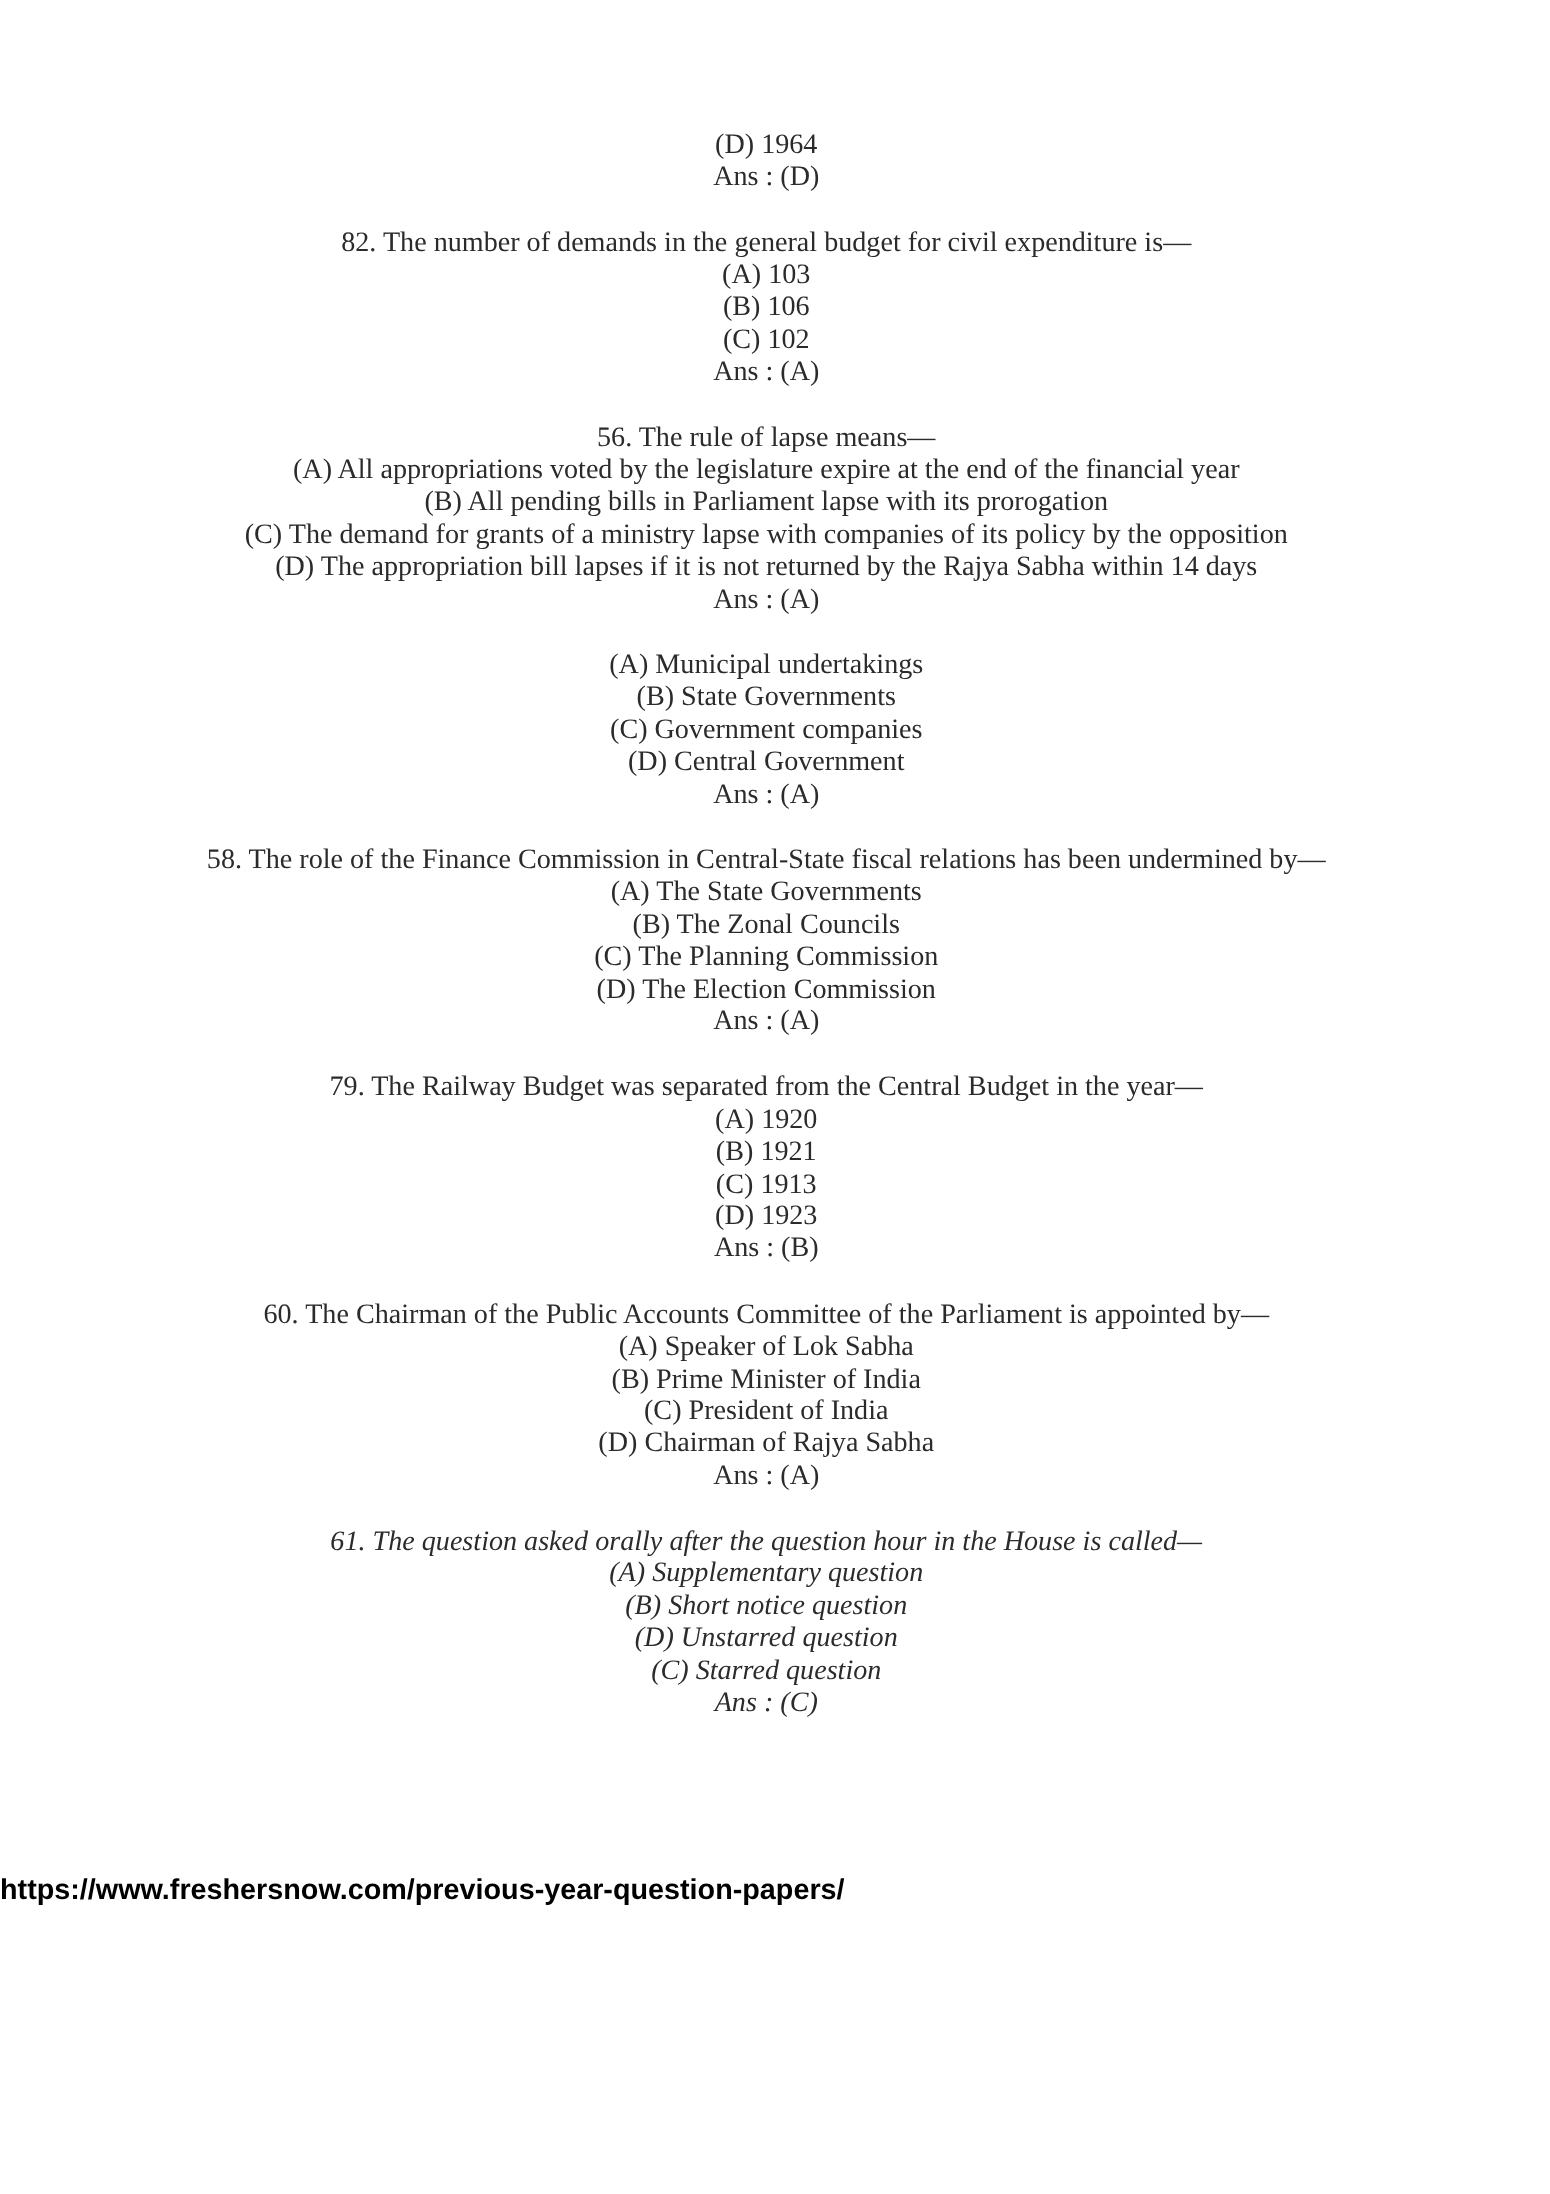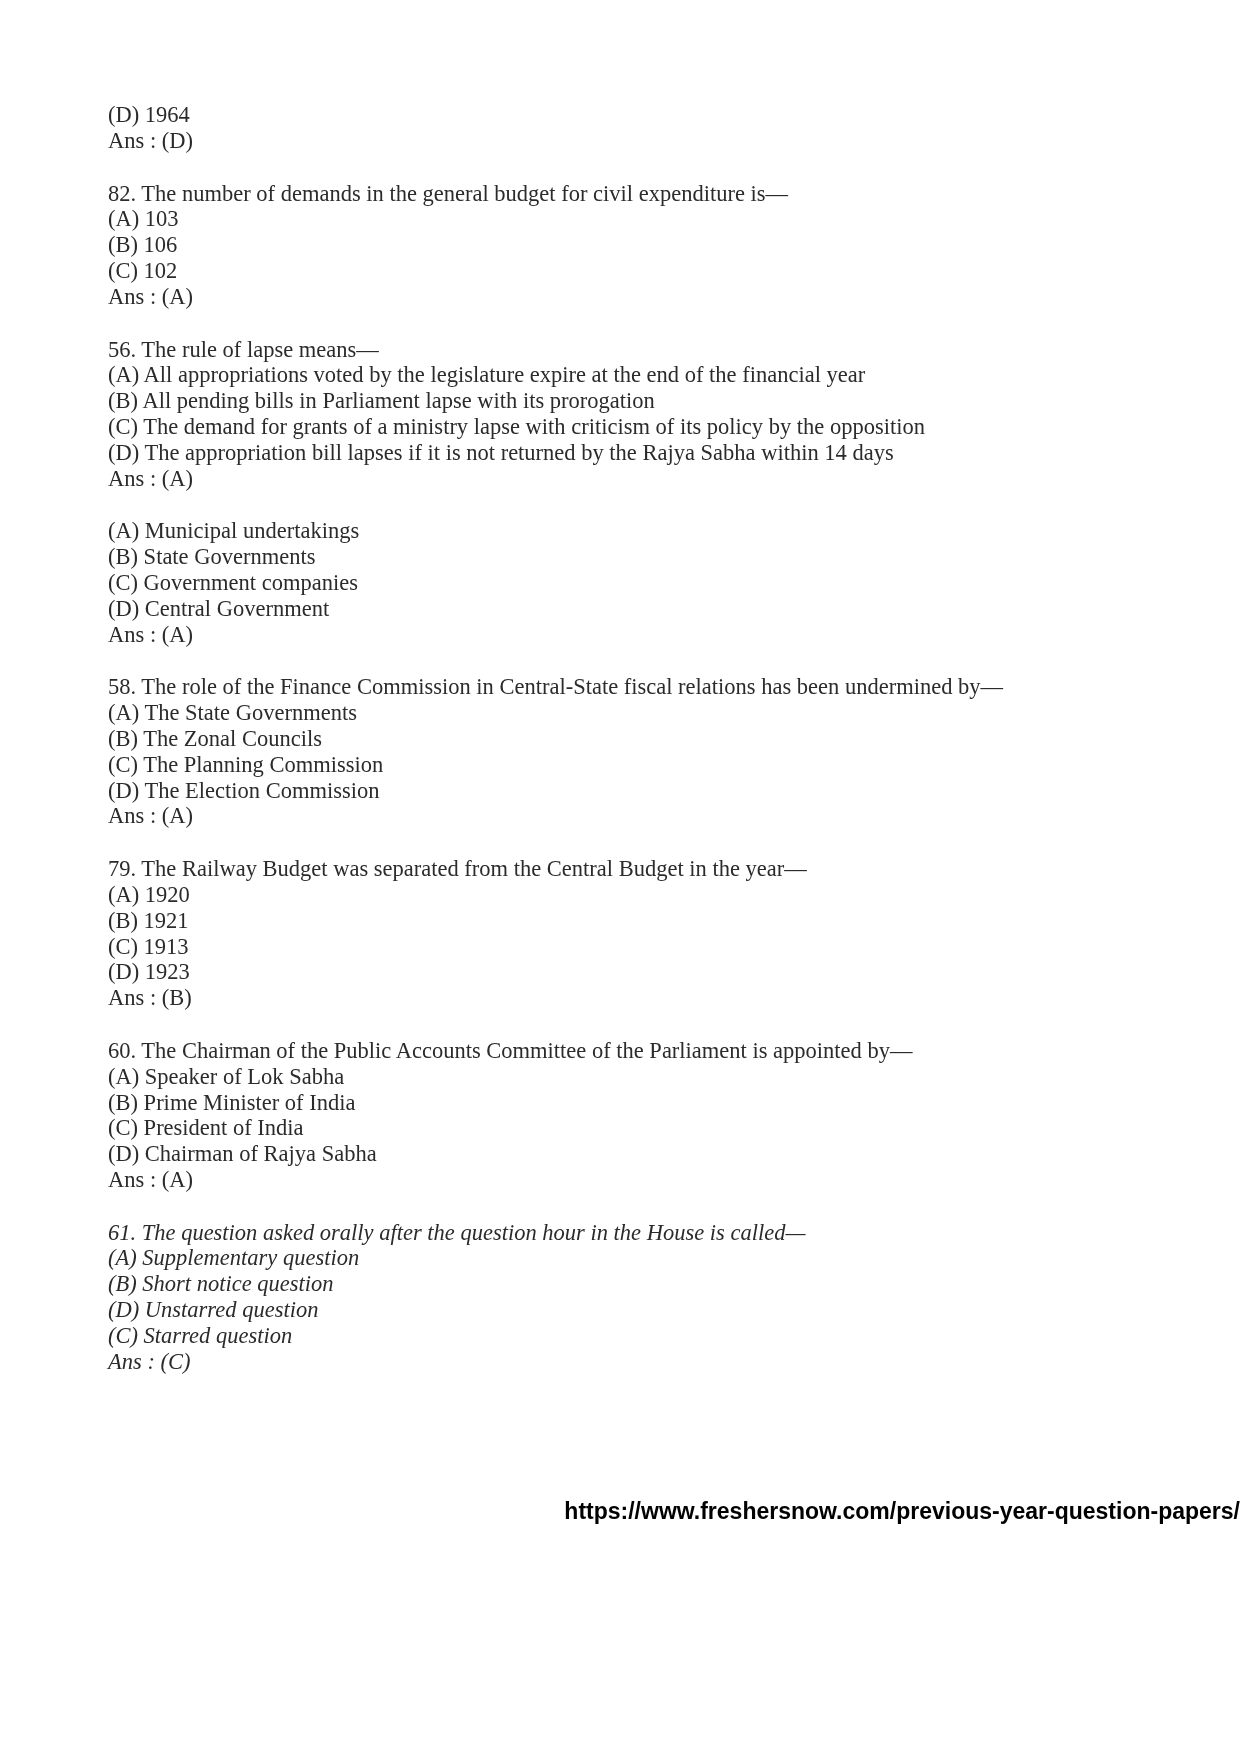--- a/index.html
+++ b/index.html
@@ -24,38 +24,39 @@
     background: #ffffff;
   }
   .content {
     position: absolute;
     left: 108px;
     top: 102px;
     width: 1010px;
   }
   .block {
     margin: 0 0 27px 0;
+    text-align: center;
   }
   .block:last-child {
     margin-bottom: 0;
     font-style: italic;
   }
   .line {
     font-size: 22.5px;
     line-height: 25.8px;
     white-space: pre-wrap;
     letter-spacing: 0.0px;
     color: #2b2b2b;
   }
   .footer {
     position: absolute;
     left: 0;
     top: 1498px;
     width: 1240px;
-    text-align: right;
+    text-align: left;
     font-family: "Liberation Sans", "DejaVu Sans", sans-serif;
     font-size: 23px;
     font-weight: 700;
     color: #000000;
     letter-spacing: 0px;
   }
 </style>
 </head>
 <body>
 
@@ -70,21 +71,21 @@
         <div class="line">82. The number of demands in the general budget for civil expenditure is—</div>
         <div class="line">(A) 103</div>
         <div class="line">(B) 106</div>
         <div class="line">(C) 102</div>
         <div class="line">Ans : (A)</div>
       </div>
       <div class="block">
         <div class="line">56. The rule of lapse means—</div>
         <div class="line">(A) All appropriations voted by the legislature expire at the end of the financial year</div>
         <div class="line">(B) All pending bills in Parliament lapse with its prorogation</div>
-        <div class="line">(C) The demand for grants of a ministry lapse with criticism of its policy by the opposition</div>
+        <div class="line">(C) The demand for grants of a ministry lapse with companies of its policy by the opposition</div>
         <div class="line">(D) The appropriation bill lapses if it is not returned by the Rajya Sabha within 14 days</div>
         <div class="line">Ans : (A)</div>
       </div>
       <div class="block">
         <div class="line">(A) Municipal undertakings</div>
         <div class="line">(B) State Governments</div>
         <div class="line">(C) Government companies</div>
         <div class="line">(D) Central Government</div>
         <div class="line">Ans : (A)</div>
       </div>

